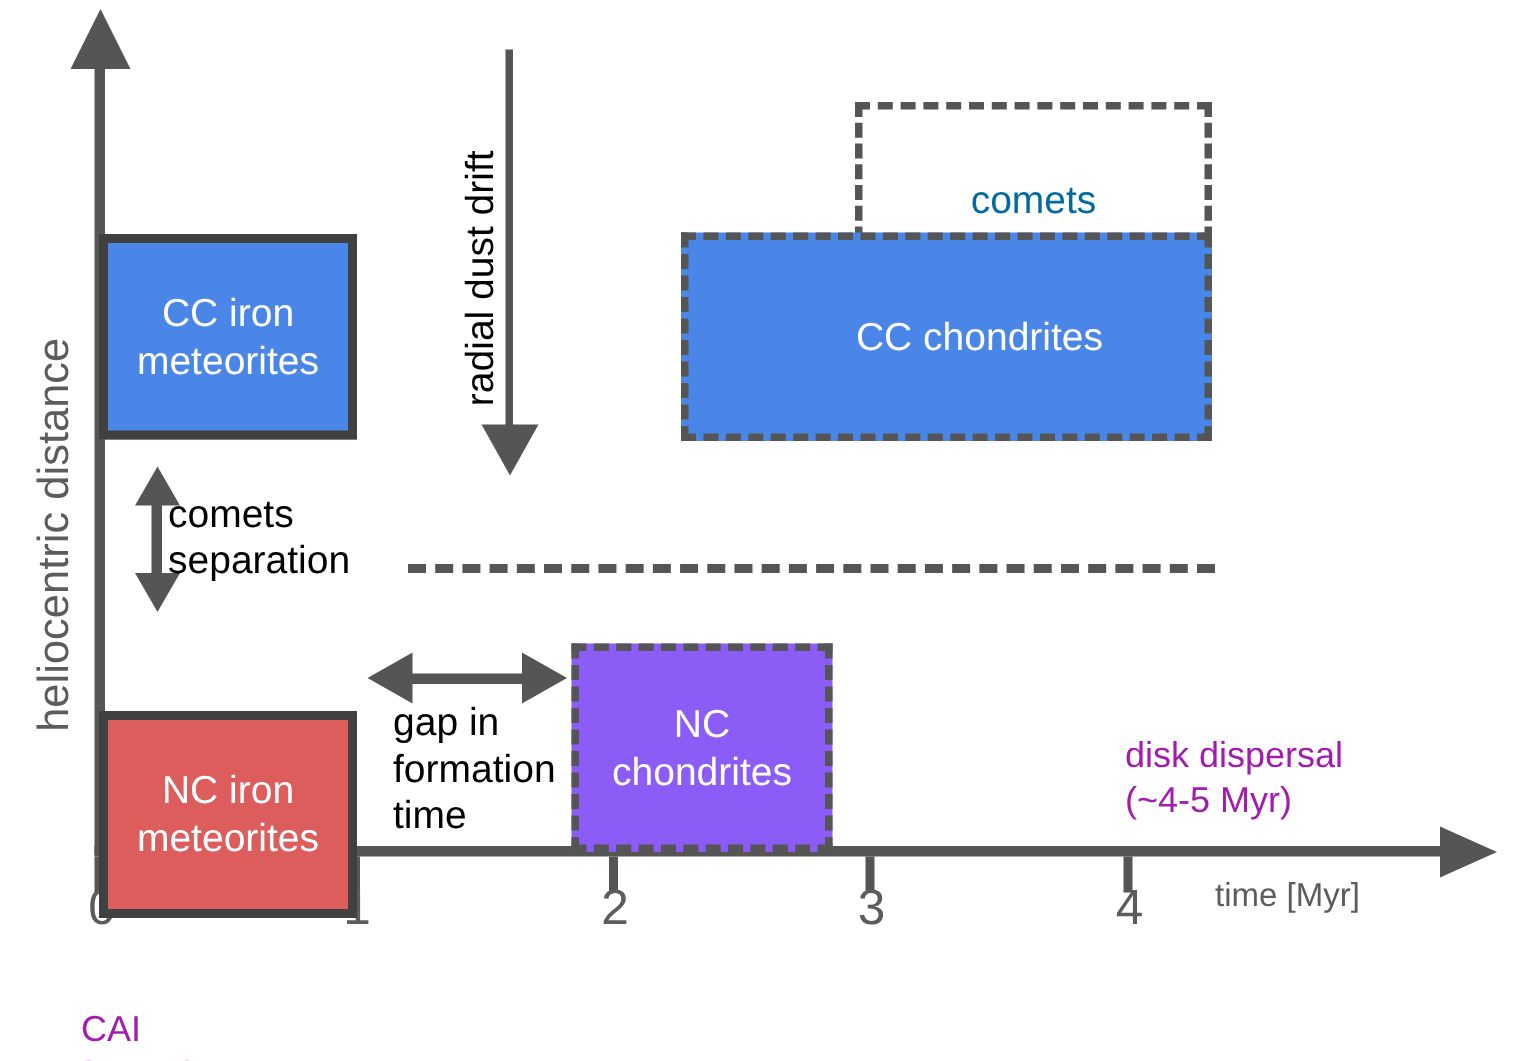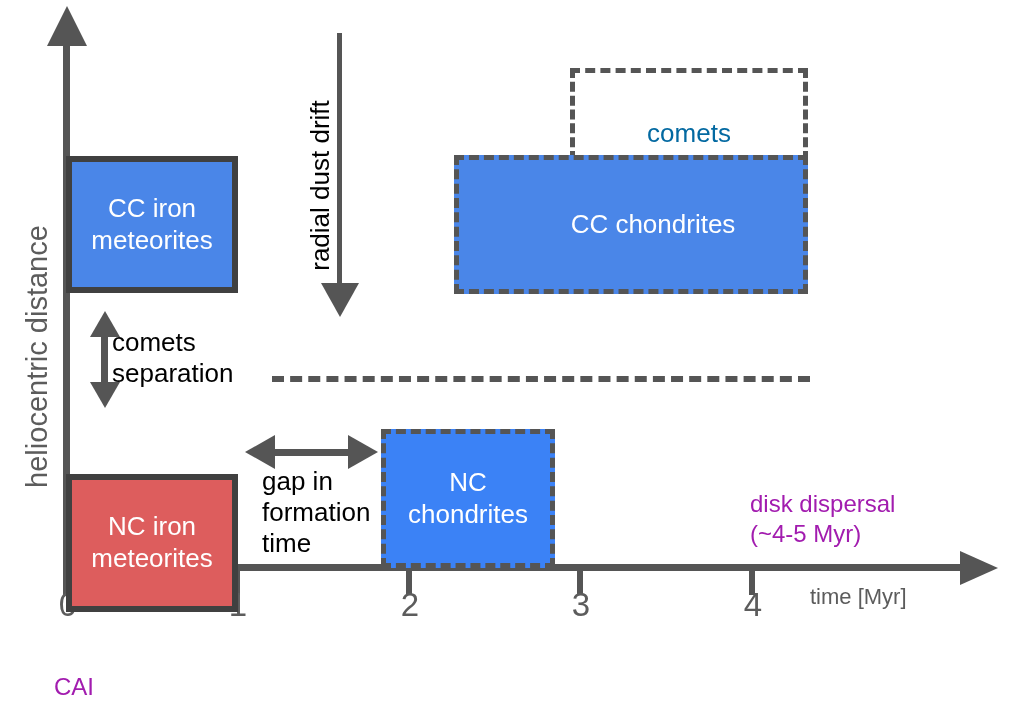--- a/index.html
+++ b/index.html
@@ -218,21 +218,21 @@
 
   <div class="abs box dashed-border" style="left:454px; top:155px; width:354px; height:139px; background:#4a86e8;padding-left:44px;">
     <span class="box-label">CC chondrites</span>
   </div>
 
   <div class="abs box solid-border" style="left:66px; top:430px; width:172px; height:138px; background:#dd5d5d;margin-top:44px;">
     <span class="box-label">NC iron
 meteorites</span>
   </div>
 
-  <div class="abs box dashed-border" style="left:381px; top:429px; width:174px; height:139px; background:#3b82f6;">
+  <div class="abs box dashed-border" style="left:381px; top:429px; width:174px; height:139px; background:#8b5cf6;">
     <span class="box-label">NC
 chondrites</span>
   </div>
 
   <div class="abs thin-shaft" style="left:337px; top:33px; height:255px;"></div>
   <div class="abs arrow-down-big" style="left:321px; top:283px;"></div>
   <div class="abs drift-label">radial dust drift</div>
 
   <div class="abs arrow-up" style="left:90px; top:311px;"></div>
   <div class="abs v-shaft" style="left:101px; top:330px; height:60px;"></div>

